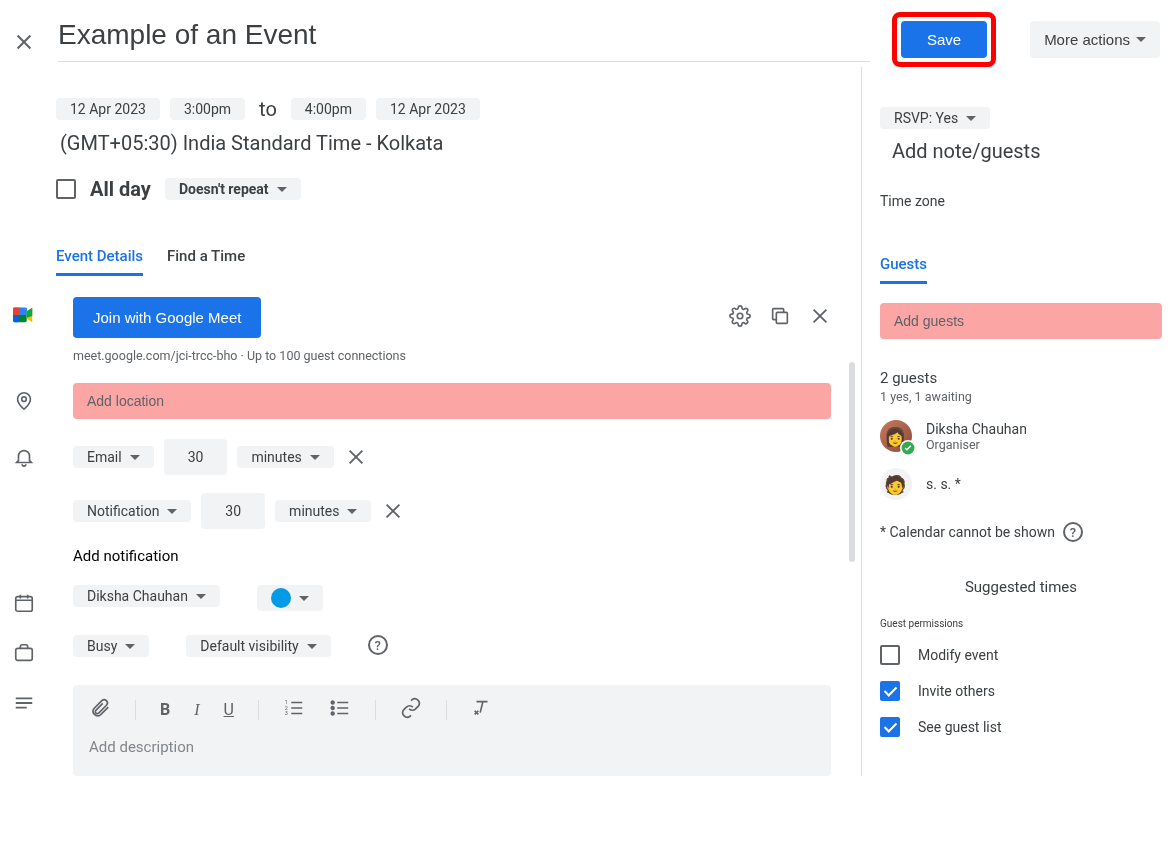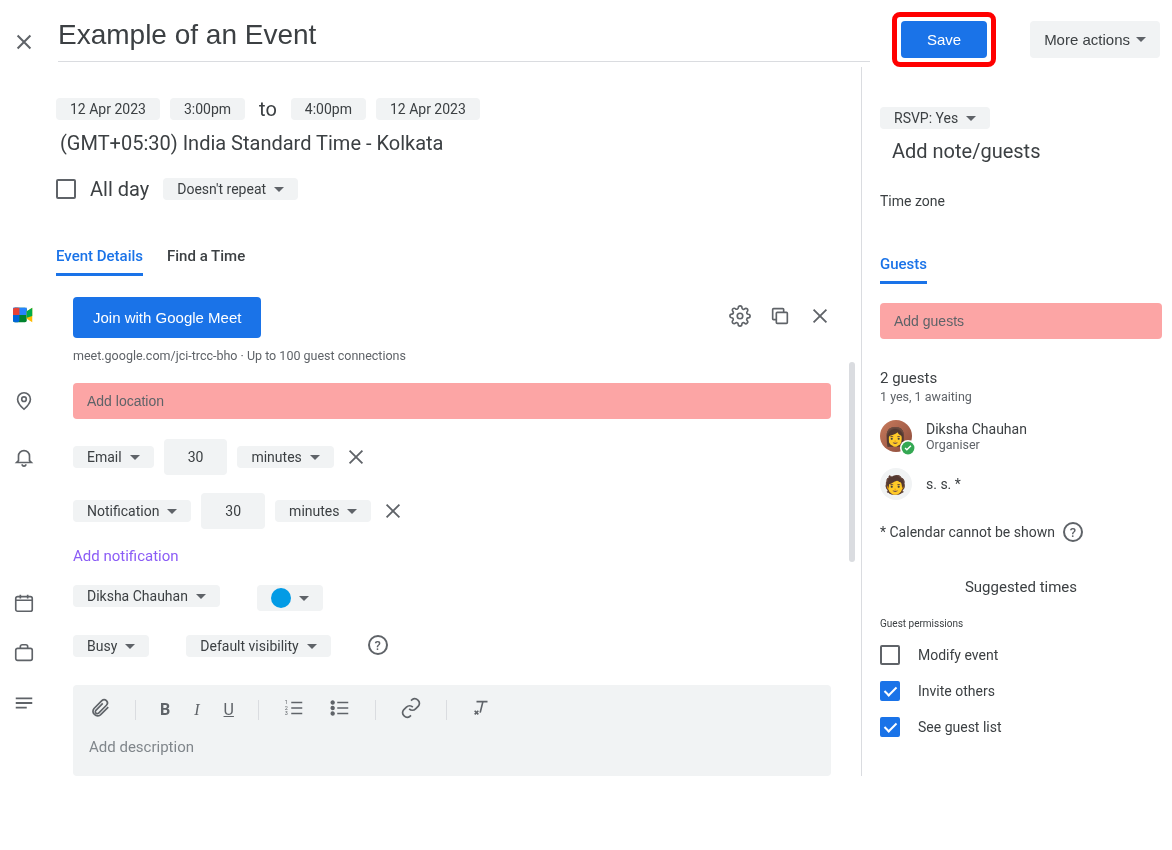--- a/index.html
+++ b/index.html
@@ -191,21 +191,21 @@
     color: #3c4043;
   }
   .field-input::placeholder { color: #5f6368; }
   .icon-x {
     width: 24px; height: 24px;
     color: #5f6368;
     cursor: pointer;
     display: flex; align-items: center; justify-content: center;
   }
   .add-link {
-    color: #8b5cf6;
+    color: #000000;
     font-size: 15px;
     cursor: pointer;
   }
   .color-dot {
     width: 20px; height: 20px; border-radius: 50%;
     background: #039be5;
   }
   .desc-box {
     background: #f1f3f4;
     border-radius: 4px;
@@ -334,21 +334,21 @@
 
     <div class="row" style="margin-top:30px;">
       <div class="chip">12 Apr 2023</div>
       <div class="chip">3:00pm</div>
       <div class="plain">to</div>
       <div class="chip">4:00pm</div>
       <div class="chip">12 Apr 2023</div>
       <div class="plain">(GMT+05:30) India Standard Time - Kolkata</div>
     </div>
 
-    <div class="row" style="margin-top:22px; align-items:center;">
+    <div class="row" style="margin-top:22px; align-items:center;font-weight:bold;">
       <span class="checkbox"></span>
       <span class="plain">All day</span>
       <div class="chip">
         <span>Doesn't repeat</span>
         <span class="caret"></span>
       </div>
     </div>
 
     <div class="tabs">
       <div class="tab active">Event Details</div>

